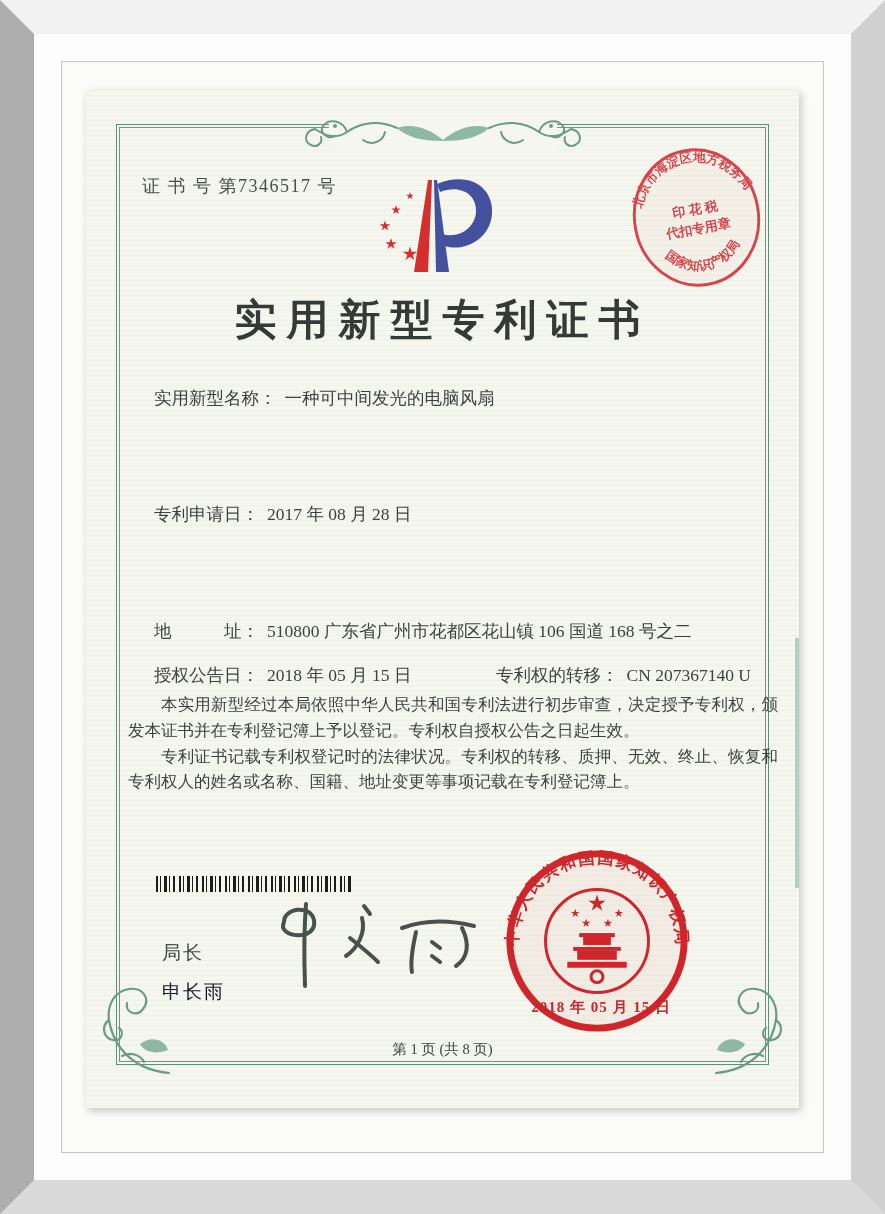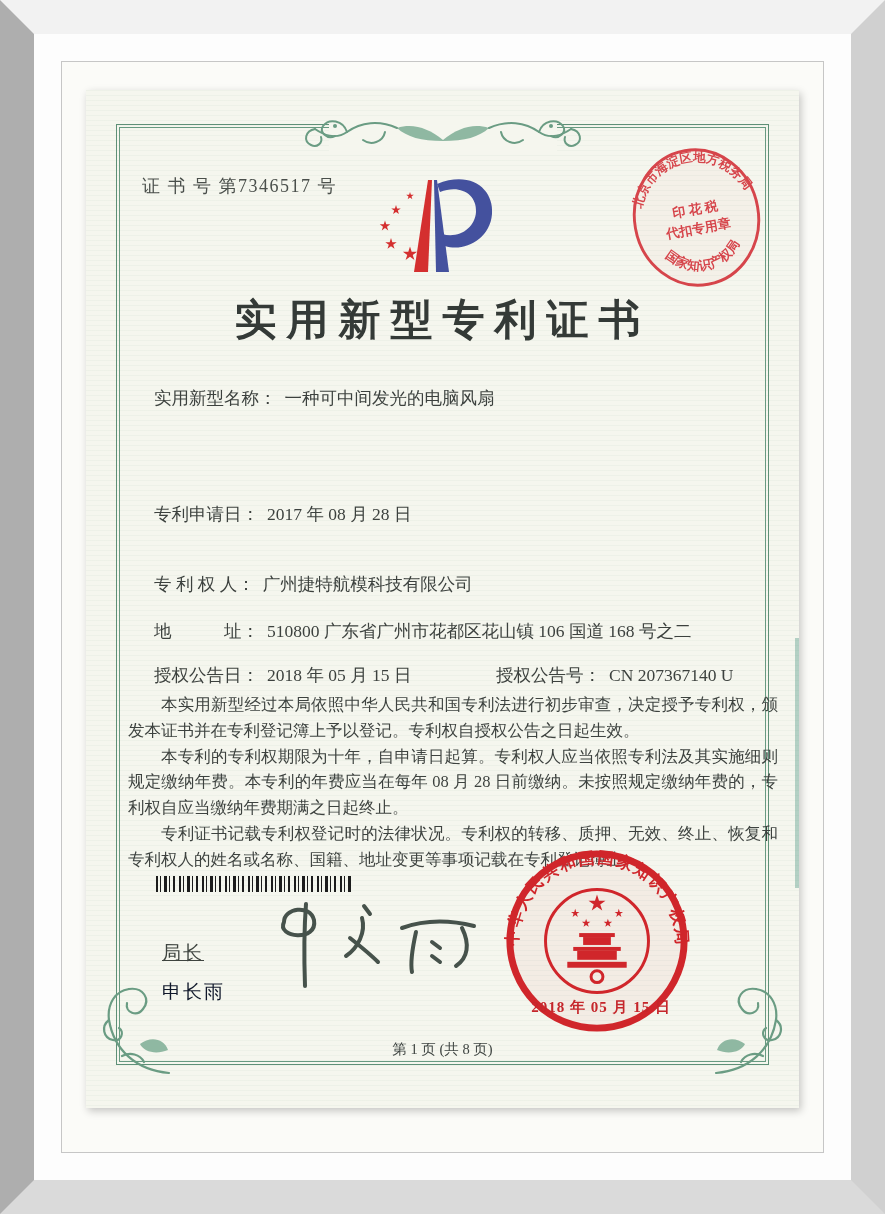--- a/index.html
+++ b/index.html
@@ -35,21 +35,21 @@
          color:#3d423f;text-align:justify;}
   .paras p{margin:0;text-indent:33px;}
   
   .barcode{left:70px;top:786px;width:196px;height:16px;background:repeating-linear-gradient(90deg,
     #1c1c1c 0px,#1c1c1c 2px,transparent 2px,transparent 4px,
     #1c1c1c 4px,#1c1c1c 5px,transparent 5px,transparent 8px,
     #1c1c1c 8px,#1c1c1c 11px,transparent 11px,transparent 13px,
     #1c1c1c 13px,#1c1c1c 14px,transparent 14px,transparent 17px,
     #1c1c1c 17px,#1c1c1c 19px,transparent 19px,transparent 23px);}
   
-  .sigtitle{left:76px;top:850px;font-size:19px;color:#3e443f;letter-spacing:2px;text-decoration:underline;}
+  .sigtitle{left:76px;top:850px;font-size:19px;color:#3e443f;letter-spacing:2px;}
   .signame{left:76px;top:889px;font-size:19px;color:#0f172a;letter-spacing:2px;}
   .sealdate{left:420px;top:908px;width:190px;text-align:center;font-size:15px;
             color:#c5262b;letter-spacing:1px;font-weight:bold;}
   .footer{left:0;top:950px;width:100%;text-align:center;font-size:14.5px;color:#3f4542;}
   svg{display:block;}
 </style>
 </head>
 <body>
 
 <div id="scene">
@@ -129,36 +129,32 @@
     </svg>
 
     <div class="abs title">实用新型专利证书</div>
 
     <div class="abs frow" style="top:296px;">
       <span class="lab">实用新型名称：</span><span class="val">一种可中间发光的电脑风扇</span>
     </div>
     <div class="abs frow" style="top:412px;">
       <span class="lab">专利申请日：</span><span class="val">2017 年 08 月 28 日</span>
     </div>
-    <div class="abs frow" style="top:482px;">
-      <span class="lab">专 利 权 人：</span><span class="val">广州捷特航模科技有限公司</span>
-    </div>
     <div class="abs frow" style="top:529px;">
       <span class="lab">地　　　址：</span><span class="val">510800 广东省广州市花都区花山镇 106 国道 168 号之二</span>
     </div>
     <div class="abs frow" style="top:573px;">
       <span class="lab">授权公告日：</span><span class="val">2018 年 05 月 15 日</span>
       <span class="col2">
-        <span class="lab">授权公告号：</span><span class="val">CN 207367140 U</span>
+        <span class="lab">专利权的转移：</span><span class="val">CN 207367140 U</span>
       </span>
     </div>
 
     <div class="abs paras">
       <p>本实用新型经过本局依照中华人民共和国专利法进行初步审查，决定授予专利权，颁发本证书并在专利登记簿上予以登记。专利权自授权公告之日起生效。</p>
-      <p>本专利的专利权期限为十年，自申请日起算。专利权人应当依照专利法及其实施细则规定缴纳年费。本专利的年费应当在每年 08 月 28 日前缴纳。未按照规定缴纳年费的，专利权自应当缴纳年费期满之日起终止。</p>
       <p>专利证书记载专利权登记时的法律状况。专利权的转移、质押、无效、终止、恢复和专利权人的姓名或名称、国籍、地址变更等事项记载在专利登记簿上。</p>
     </div>
 
     <div class="abs barcode"></div>
 
     <div class="abs sigtitle">局长</div>
     <div class="abs signame">申长雨</div>
     <svg class="abs" style="left:158px;top:806px;" width="250" height="98" viewBox="0 0 250 98">
       <g fill="none" stroke="#46524b" stroke-width="4" stroke-linecap="round">
         <path d="M62,8 C 60,34 60,62 61,90"></path>

